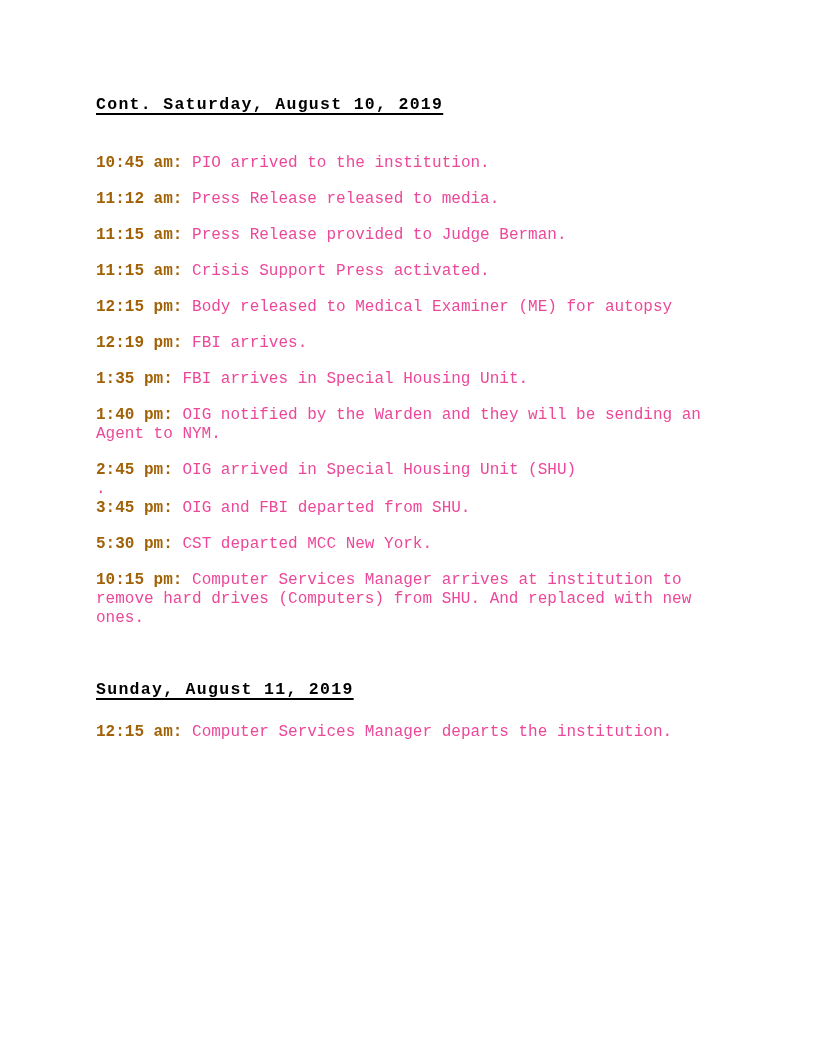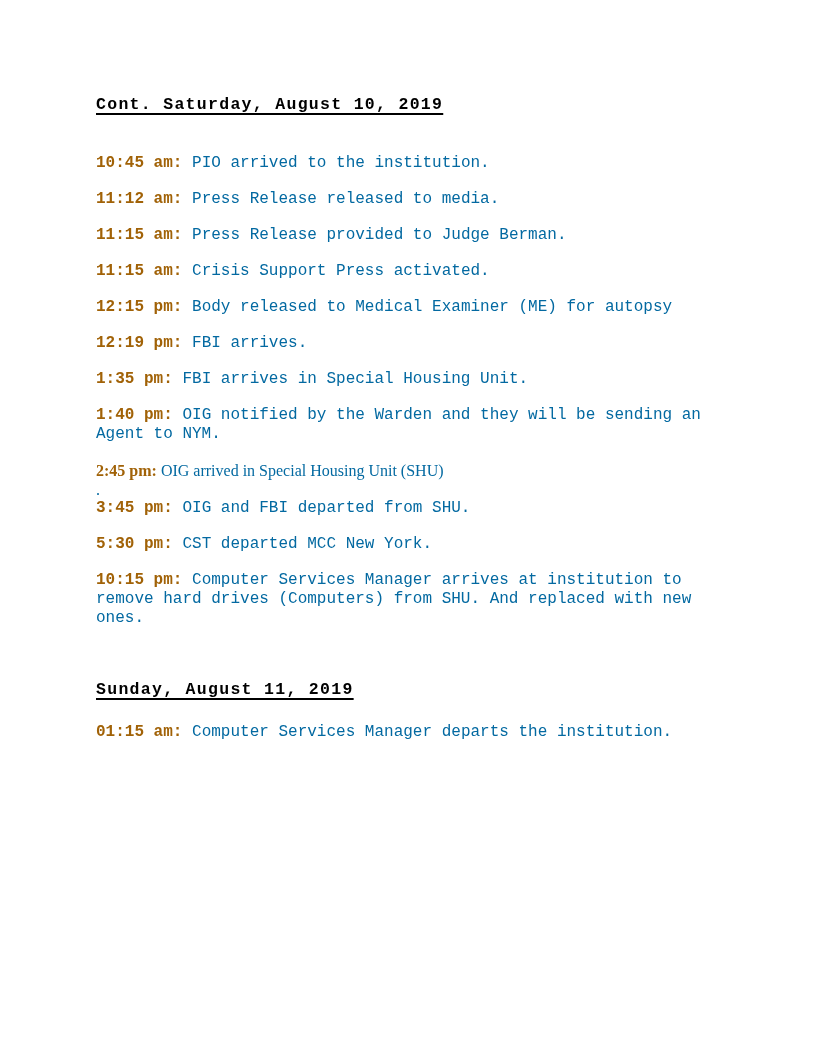--- a/index.html
+++ b/index.html
@@ -35,31 +35,30 @@
   }
   .section + .section .section-heading {
     margin-top: 51px;
     margin-bottom: 22px;
   }
   .entry {
     margin: 0 0 17px 0;
   }
   .entry.tight {
     margin-bottom: 0;
-    font-family: Liberation Serif, serif;
   }
   .section + .section .entry {
     margin-bottom: 12px;
   }
   .time {
     font-weight: bold;
     color: #a16207;
   }
   .entry-text {
-    color: #0369a1;
+    color: #ec4899;
   }
 </style>
 </head>
 <body>
 
 <div class="page">
   <main>
       <section class="section">
         <h2 class="section-heading">Cont. Saturday, August 10, 2019</h2>
         <p class="entry"><span class="time">10:45 am:</span> <span class="entry-text">PIO arrived to the institution.</span></p>
@@ -71,16 +70,16 @@
         <p class="entry"><span class="time">1:35 pm:</span> <span class="entry-text">FBI arrives in Special Housing Unit.</span></p>
         <p class="entry"><span class="time">1:40 pm:</span> <span class="entry-text">OIG notified by the Warden and they will be sending an Agent to NYM.</span></p>
         <p class="entry tight"><span class="time">2:45 pm:</span> <span class="entry-text">OIG arrived in Special Housing Unit (SHU)</span></p>
         <p class="entry tight"><span class="entry-text">.</span></p>
         <p class="entry"><span class="time">3:45 pm:</span> <span class="entry-text">OIG and FBI departed from SHU.</span></p>
         <p class="entry"><span class="time">5:30 pm:</span> <span class="entry-text">CST departed MCC New York.</span></p>
         <p class="entry"><span class="time">10:15 pm:</span> <span class="entry-text">Computer Services Manager arrives at institution to remove hard drives (Computers) from SHU. And replaced with new ones.</span></p>
       </section>
       <section class="section">
         <h2 class="section-heading">Sunday, August 11, 2019</h2>
-        <p class="entry"><span class="time">01:15 am:</span> <span class="entry-text">Computer Services Manager departs the institution.</span></p>
+        <p class="entry"><span class="time">12:15 am:</span> <span class="entry-text">Computer Services Manager departs the institution.</span></p>
       </section>
     </main>
 </div>
 
 </body></html>

